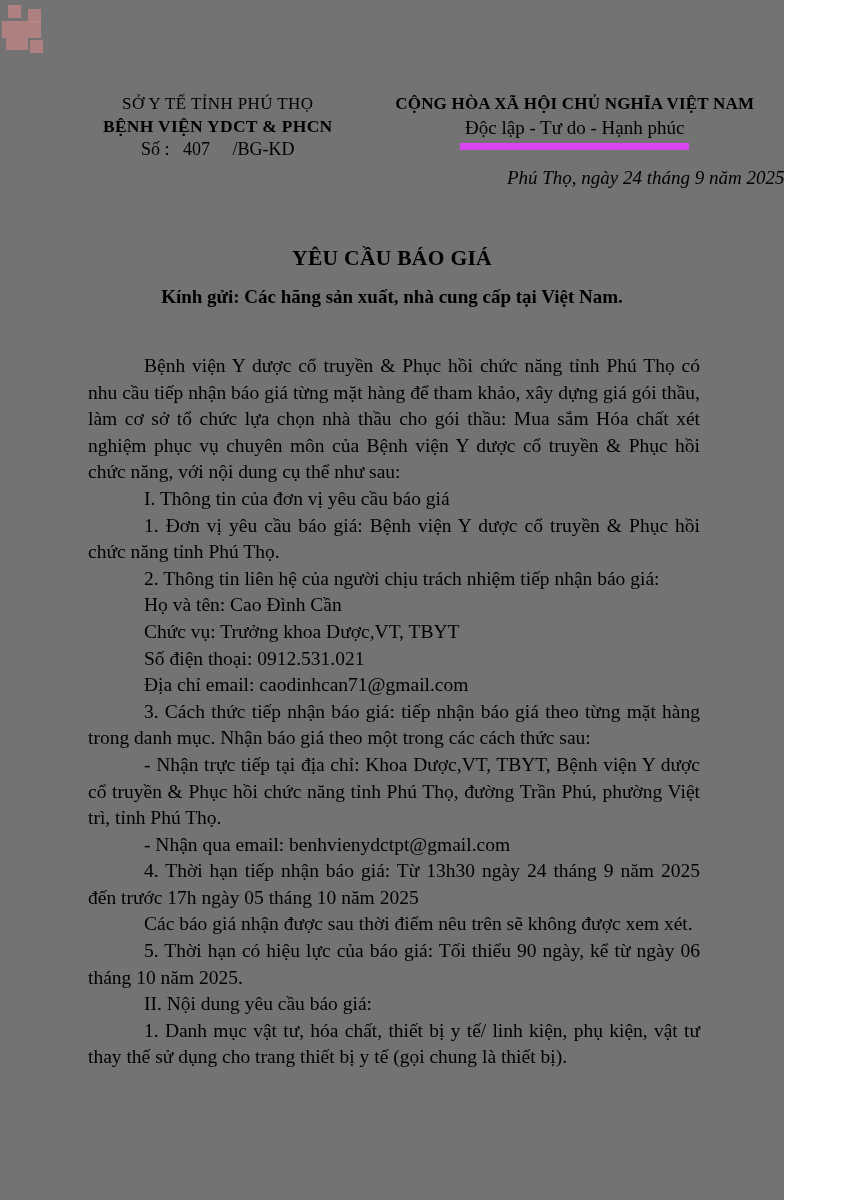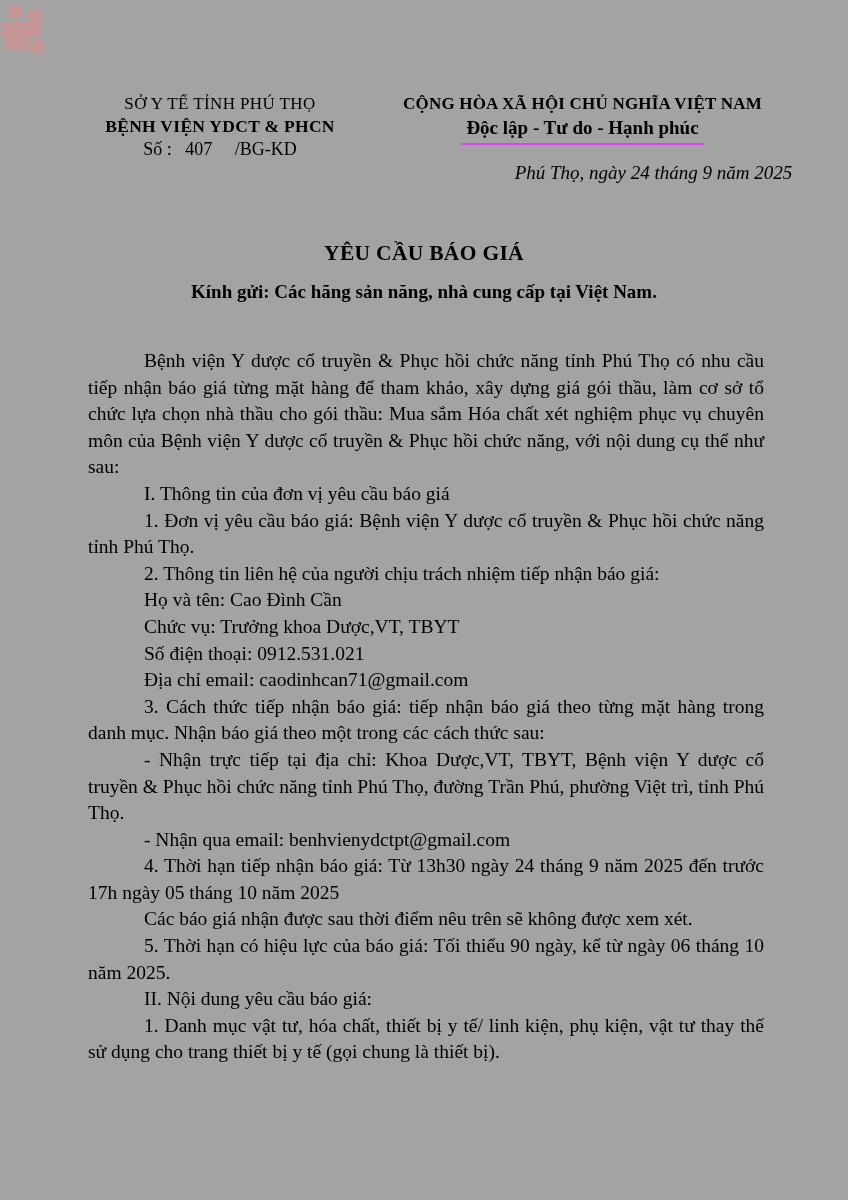--- a/index.html
+++ b/index.html
@@ -2,23 +2,23 @@
 <html style="--artifact: #e08a8a;"><head>
 <meta charset="utf-8">
 <style>
   html, body {
     margin: 0;
     padding: 0;
     background: #ffffff;
   }
   .page {
     position: relative;
-    width: 848px;
+    width: 784px;
     height: 1200px;
-    background: #a3a3a3;
+    background: #737373;
     color: #000000;
     font-family: "Liberation Serif", "DejaVu Serif", serif;
     overflow: hidden;
     box-sizing: border-box;
   }
   
   .artifact {
     position: absolute;
     top: 0; left: 0;
     width: 60px; height: 60px;
@@ -63,23 +63,23 @@
     line-height: 24px;
   }
   .header-right .national {
     font-size: 17px;
     font-weight: bold;
     letter-spacing: 0.2px;
   }
   .header-right .motto {
     display: inline-block;
     font-size: 19px;
-    font-weight: bold;
+    font-weight: normal;
     padding: 0 5px 3px 5px;
-    border-bottom: 2px solid #d946ef;
+    border-bottom: 7px solid #d946ef;
   }
   .header-right .dateline {
     position: relative;
     left: 71px;
     margin-top: 16px;
     font-size: 19px;
     font-style: italic;
   }
 
   .doc-title {
@@ -130,21 +130,21 @@
       <div class="docnum">Số :   407     /BG-KD</div>
     </div>
     <div class="header-right">
       <div class="national">CỘNG HÒA XÃ HỘI CHỦ NGHĨA VIỆT NAM</div>
       <div><span class="motto">Độc lập - Tư do - Hạnh phúc</span></div>
       <div class="dateline">Phú Thọ, ngày 24 tháng 9 năm 2025</div>
     </div>
   </div>
 
   <div class="doc-title">YÊU CẦU BÁO GIÁ</div>
-  <div class="doc-subtitle">Kính gửi: Các hãng sản năng, nhà cung cấp tại Việt Nam.</div>
+  <div class="doc-subtitle">Kính gửi: Các hãng sản xuất, nhà cung cấp tại Việt Nam.</div>
 
   <div class="body-text">
       <p class="para">Bệnh viện Y dược cổ truyền &amp; Phục hồi chức năng tỉnh Phú Thọ có nhu cầu tiếp nhận báo giá từng mặt hàng để tham khảo, xây dựng giá gói thầu, làm cơ sở tổ chức lựa chọn nhà thầu cho gói thầu: Mua sắm Hóa chất xét nghiệm phục vụ chuyên môn của Bệnh viện Y dược cổ truyền &amp; Phục hồi chức năng, với nội dung cụ thể như sau:</p>
       <p class="para bold">I. Thông tin của đơn vị yêu cầu báo giá</p>
       <p class="para">1. Đơn vị yêu cầu báo giá: Bệnh viện Y dược cổ truyền &amp; Phục hồi chức năng tỉnh Phú Thọ.</p>
       <p class="para">2. Thông tin liên hệ của người chịu trách nhiệm tiếp nhận báo giá:</p>
       <p class="para">Họ và tên: Cao Đình Cần</p>
       <p class="para">Chức vụ: Trưởng khoa Dược,VT, TBYT</p>
       <p class="para">Số điện thoại: 0912.531.021</p>
       <p class="para">Địa chỉ email: caodinhcan71@gmail.com</p>

